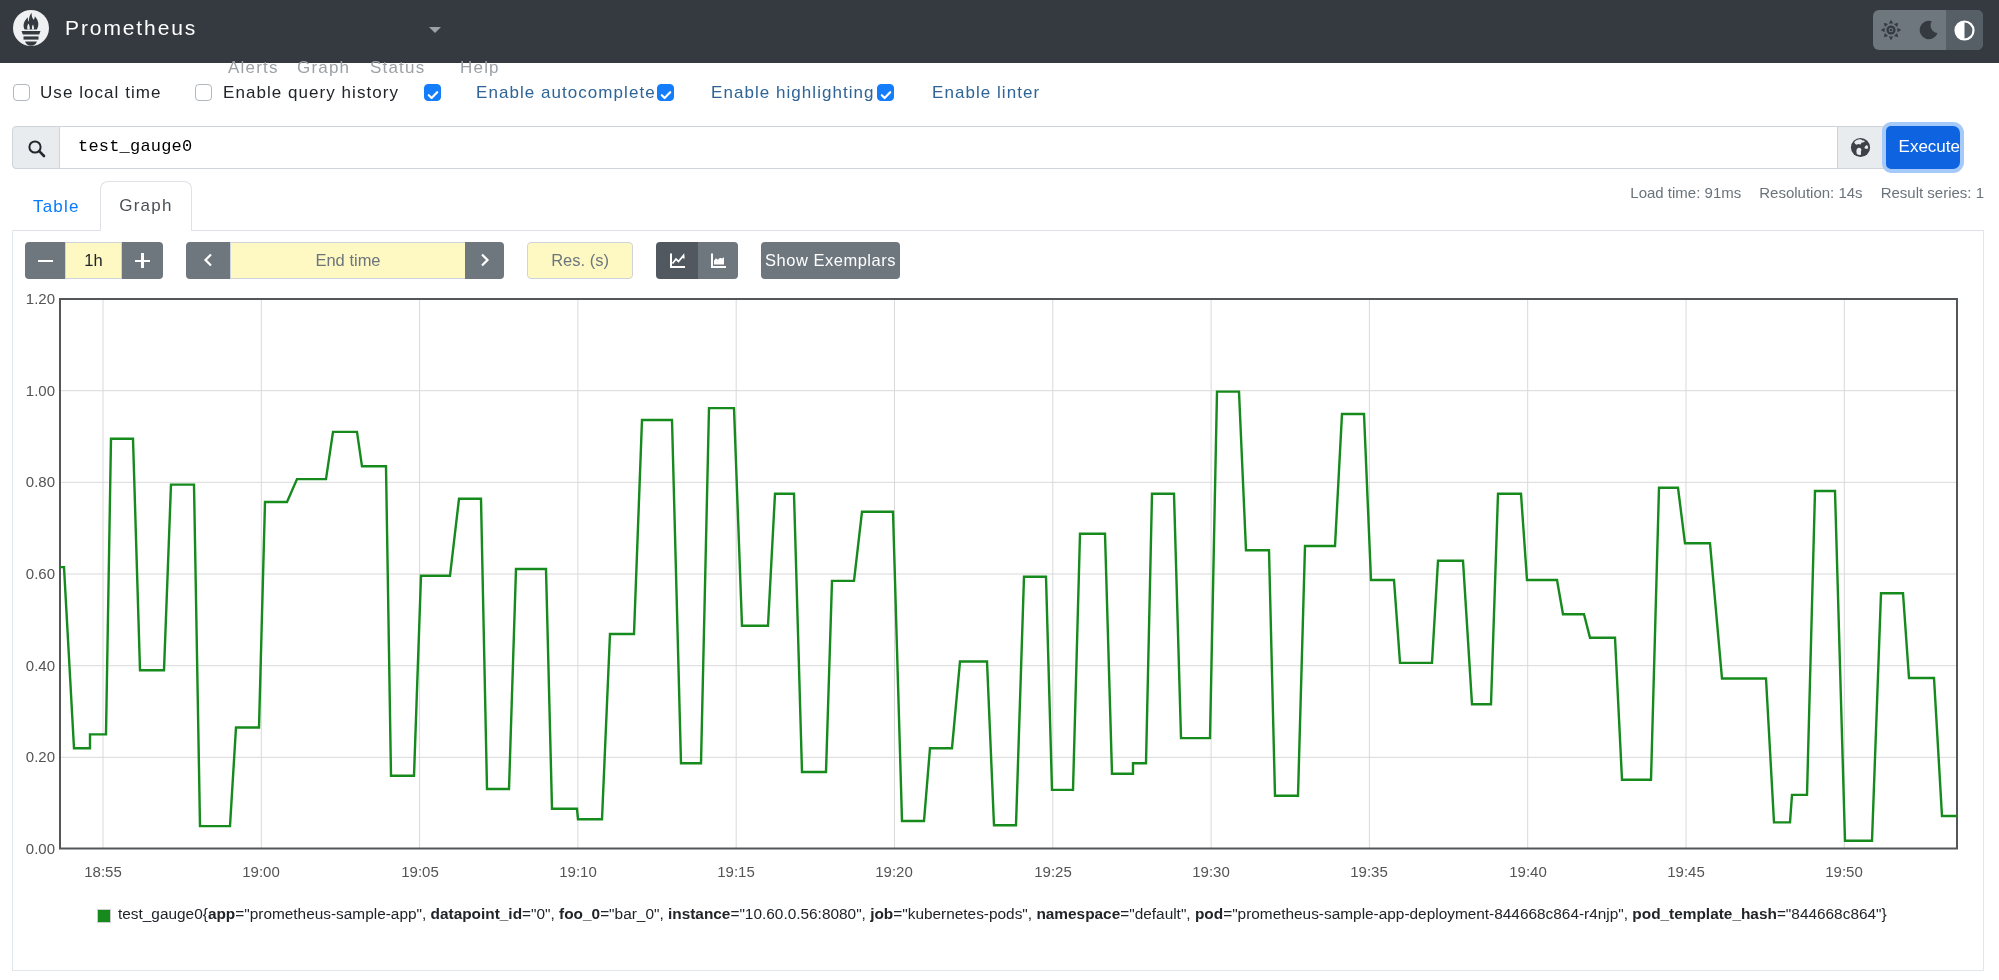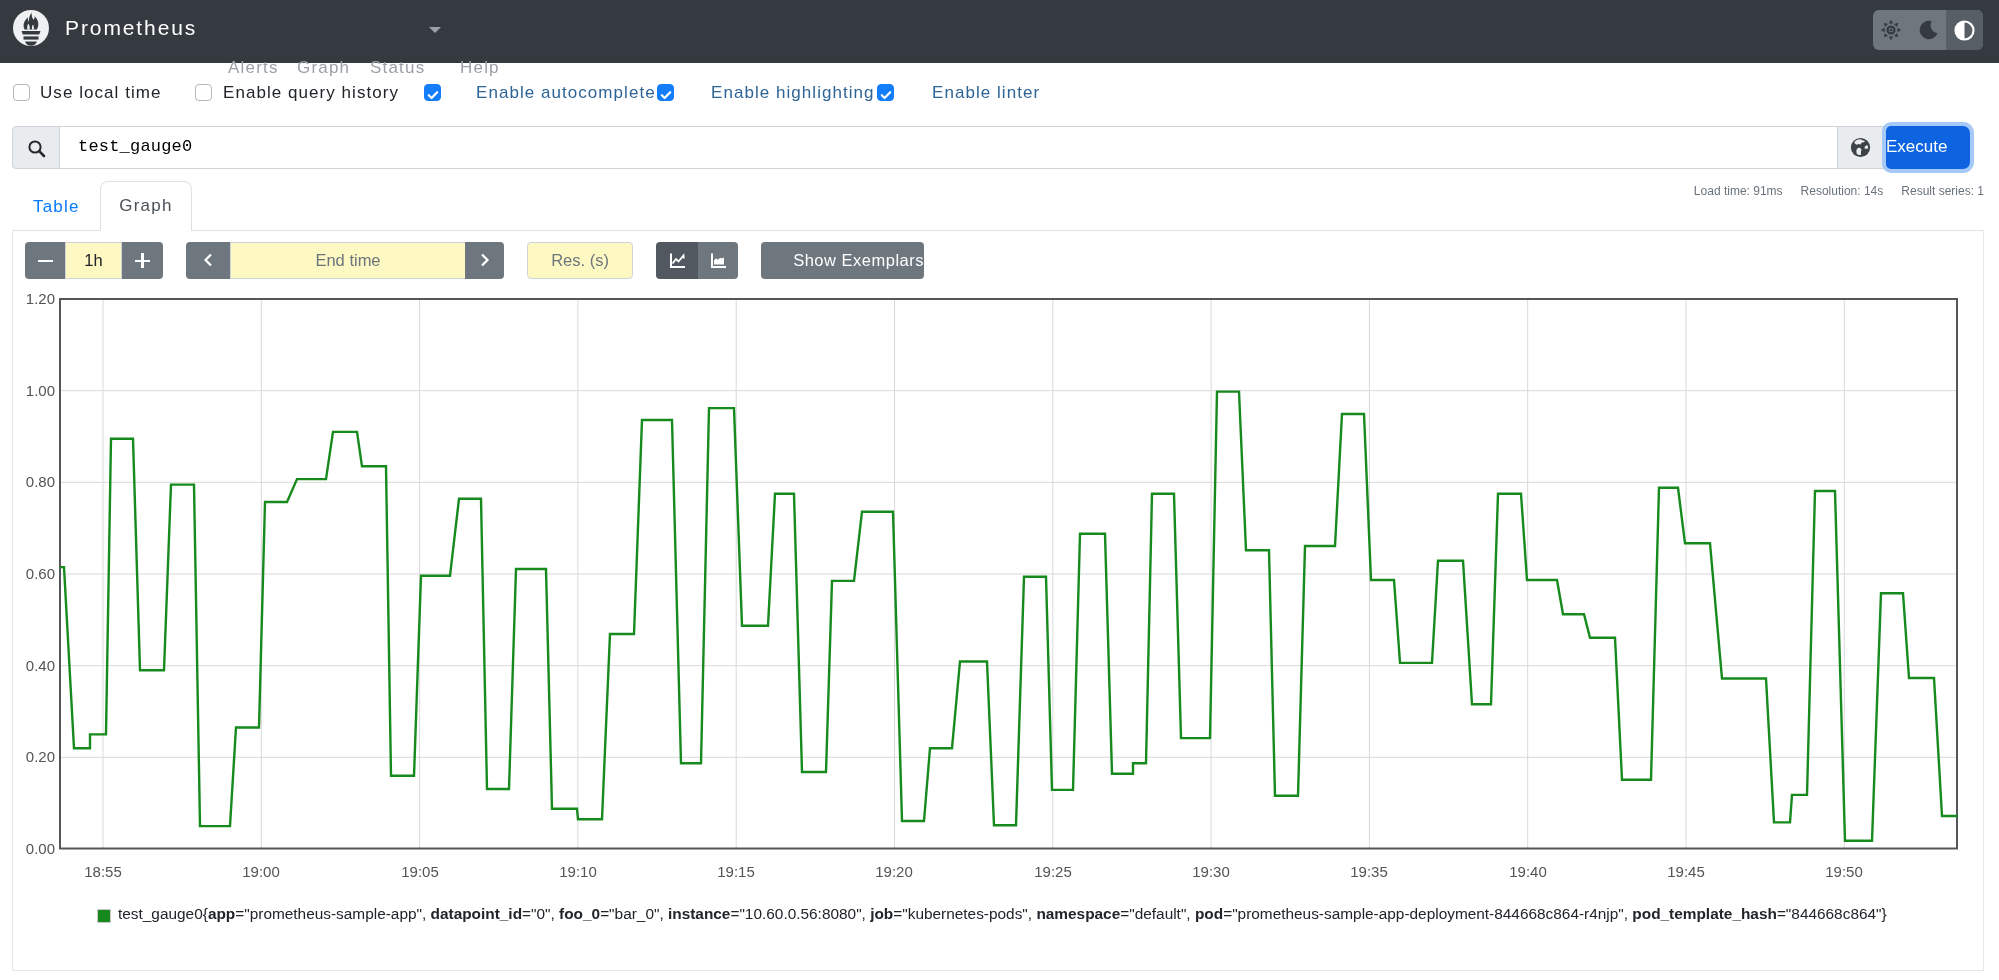--- a/index.html
+++ b/index.html
@@ -12,22 +12,22 @@
 .ticon { position:absolute; top:10px; }
 .cb { position:absolute; top:84px; width:16.5px; height:16.5px; background:#fff; border:1px solid #b2b8bd; border-radius:4px; }
 .cb.on { background:#147dfa; border-color:#147dfa; padding:1.5px 0 0 1.5px; }
 .cbl { position:absolute; top:83px; font-size:17px; letter-spacing:1.05px; color:#212529; white-space:nowrap; }
 .cbl.blue { color:#2e6496;margin-left:28px; }
 .qrow { position:absolute; left:12px; top:126px; width:1872px; height:43px; }
 .qaddon { position:absolute; left:0; top:0; width:48px; height:43px; background:#e9ecef; border:1px solid #ced4da; border-radius:4px 0 0 4px; }
 .qinput { position:absolute; left:47px; top:0; width:1779px; height:43px; background:#fff; border:1px solid #ced4da; }
 .qtext { position:absolute; left:66px; top:11px; font-family:"Liberation Mono",monospace; font-size:17px; letter-spacing:0.2px; color:#000; }
 .qglobe { position:absolute; left:1825px; top:0; width:47px; height:43px; background:#e9ecef; border:1px solid #ced4da; }
-.exec { position:absolute; left:1886px; top:126px; width:84px; height:43px; background:#0d63e0; border-radius:5px 7px 7px 5px; box-shadow:0 0 0 4px #a5c9f8; color:#fff; font-size:17px; text-align:left; line-height:42px; }
-.stats { position:absolute; top:184px; right:15px; font-size:12px; color:#6a737b; }
+.exec { position:absolute; left:1886px; top:126px; width:74px; height:43px; background:#0d63e0; border-radius:5px 7px 7px 5px; box-shadow:0 0 0 4px #a5c9f8; color:#fff; font-size:17px; text-align:right; line-height:42px; }
+.stats { position:absolute; top:184px; right:15px; font-size:15px; color:#6a737b; }
 .stats span { margin-left:18px; }
 .tablink { position:absolute; left:33px; top:197px; font-size:17px; letter-spacing:1.2px; color:#077bff; }
 .gtab { position:absolute; left:100px; top:181px; width:92px; height:50px; background:#fff; border:1px solid #dee2e6; border-bottom:none; border-radius:8px 8px 0 0; text-align:center; line-height:48px; font-size:17px; letter-spacing:1.3px; color:#495057; }
 .tabline { position:absolute; left:12px; top:230px; width:1972px; height:1px; background:#dee2e6; }
 .tabmask { position:absolute; left:101px; top:230px; width:90px; height:1px; background:#fff; }
 .panel { position:absolute; left:12px; top:230px; width:1972px; height:741px; border-left:1px solid #e2e7eb; border-right:1px solid #e2e7eb; border-bottom:1px solid #e2e7eb; }
 .btn { position:absolute; top:242px; height:37px; background:#6e767e; color:#fff; text-align:center; }
 .inp { position:absolute; top:242px; height:37px; background:#fef9c3; border:1px solid #ced4da; font-size:16.5px; color:#212529; text-align:center; line-height:35px; }
 .ph { color:#6c757d; }
 .chart { position:absolute; left:0; top:0; }
@@ -140,21 +140,21 @@
 
 <div class="btn" style="left:656px;width:42px;border-radius:4px 0 0 4px;background:#51585f;padding-top:10px;"><svg width="17" height="17" viewBox="0 0 17 17">
 <path d="M2 1.5 L2 15 L16 15" stroke="#fff" stroke-width="2" fill="none"></path>
 <path d="M3.5 11.5 L7 7 L9.5 9.5 L14.5 3.5 L14.8 6.5" stroke="#fff" stroke-width="1.8" fill="none" stroke-linejoin="miter"></path>
 </svg></div>
 <div class="btn" style="left:698px;width:40px;border-radius:0 4px 4px 0;padding-top:10px;"><svg width="17" height="17" viewBox="0 0 17 17">
 <path d="M2 1.5 L2 15 L16 15" stroke="#fff" stroke-width="2" fill="none"></path>
 <path d="M4 12.5 L4 8.5 L6 6.2 L8 7.8 L10 5.8 L12 6.6 L14 5.2 L14 12.5 Z" fill="#fff"></path>
 </svg></div>
 
-<div class="btn" style="left:761px;width:163px;border-radius:4px;font-size:16.5px;letter-spacing:0.5px;line-height:36px;text-align:right;">Show Exemplars</div>
+<div class="btn" style="left:761px;width:139px;border-radius:4px;font-size:16.5px;letter-spacing:0.5px;line-height:36px;">Show Exemplars</div>
 
 <svg class="chart" width="1999" height="980" viewBox="0 0 1999 980">
 <g stroke="#d9d9d9" stroke-width="1">
       <line x1="103.0" y1="300.0" x2="103.0" y2="848.0"></line>
       <line x1="261.3" y1="300.0" x2="261.3" y2="848.0"></line>
       <line x1="419.6" y1="300.0" x2="419.6" y2="848.0"></line>
       <line x1="577.9" y1="300.0" x2="577.9" y2="848.0"></line>
       <line x1="736.2" y1="300.0" x2="736.2" y2="848.0"></line>
       <line x1="894.5" y1="300.0" x2="894.5" y2="848.0"></line>
       <line x1="1052.8" y1="300.0" x2="1052.8" y2="848.0"></line>

